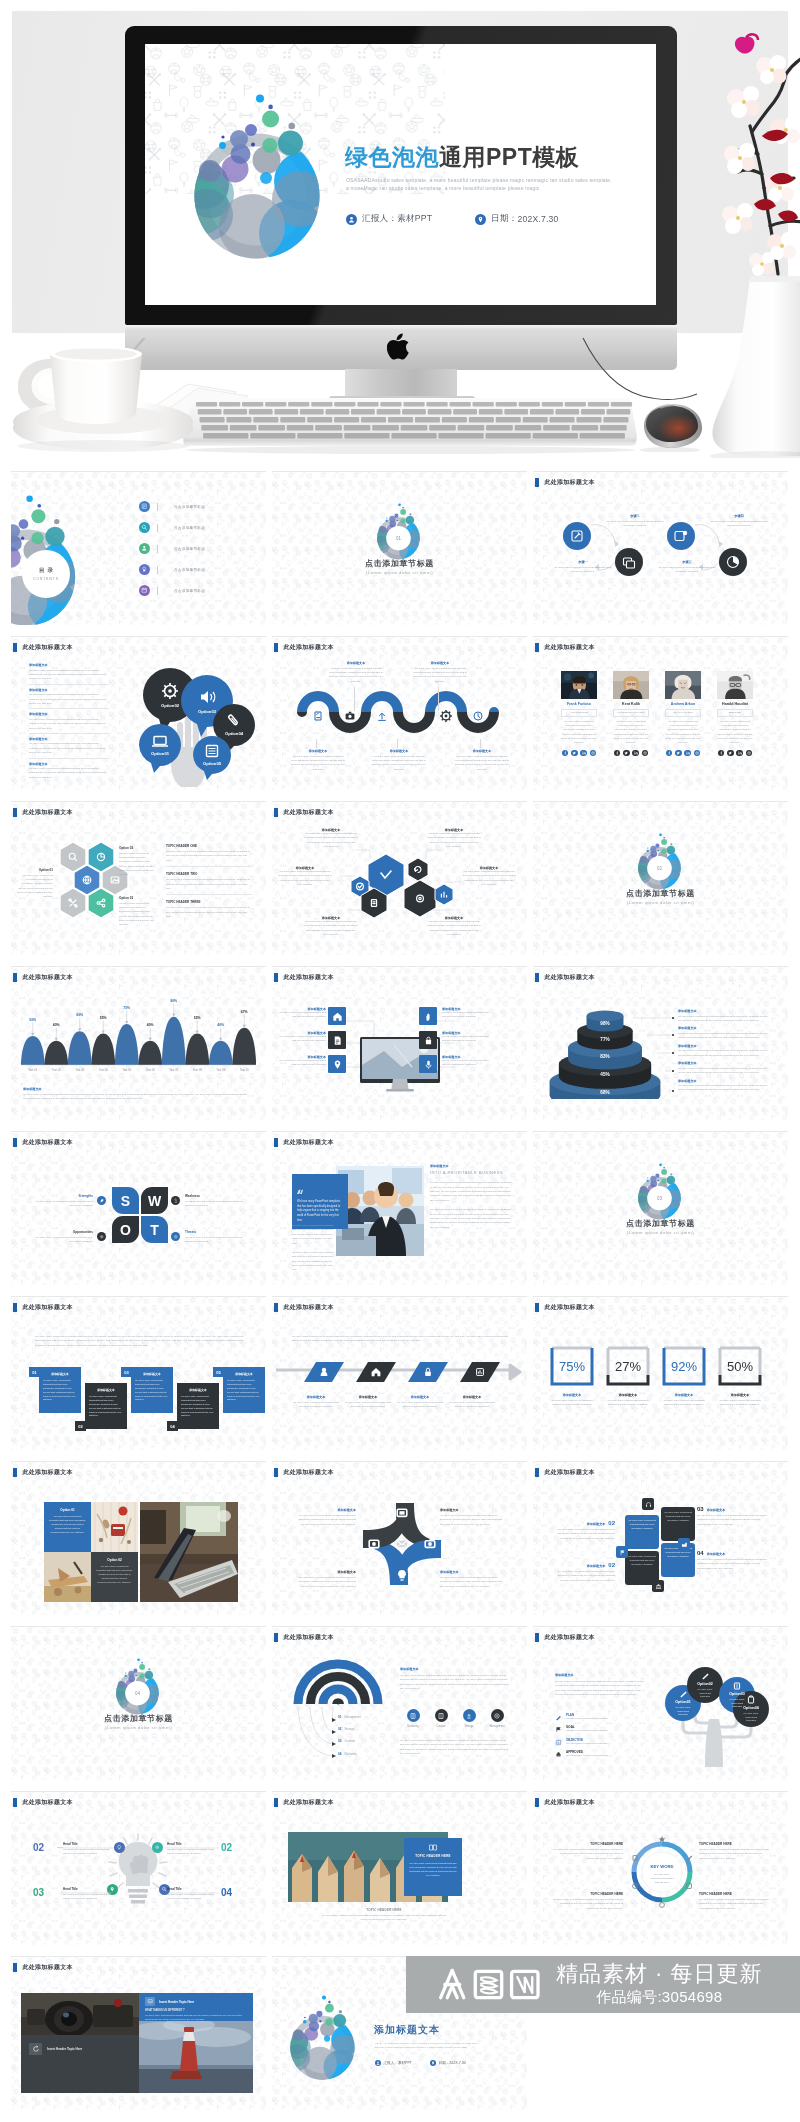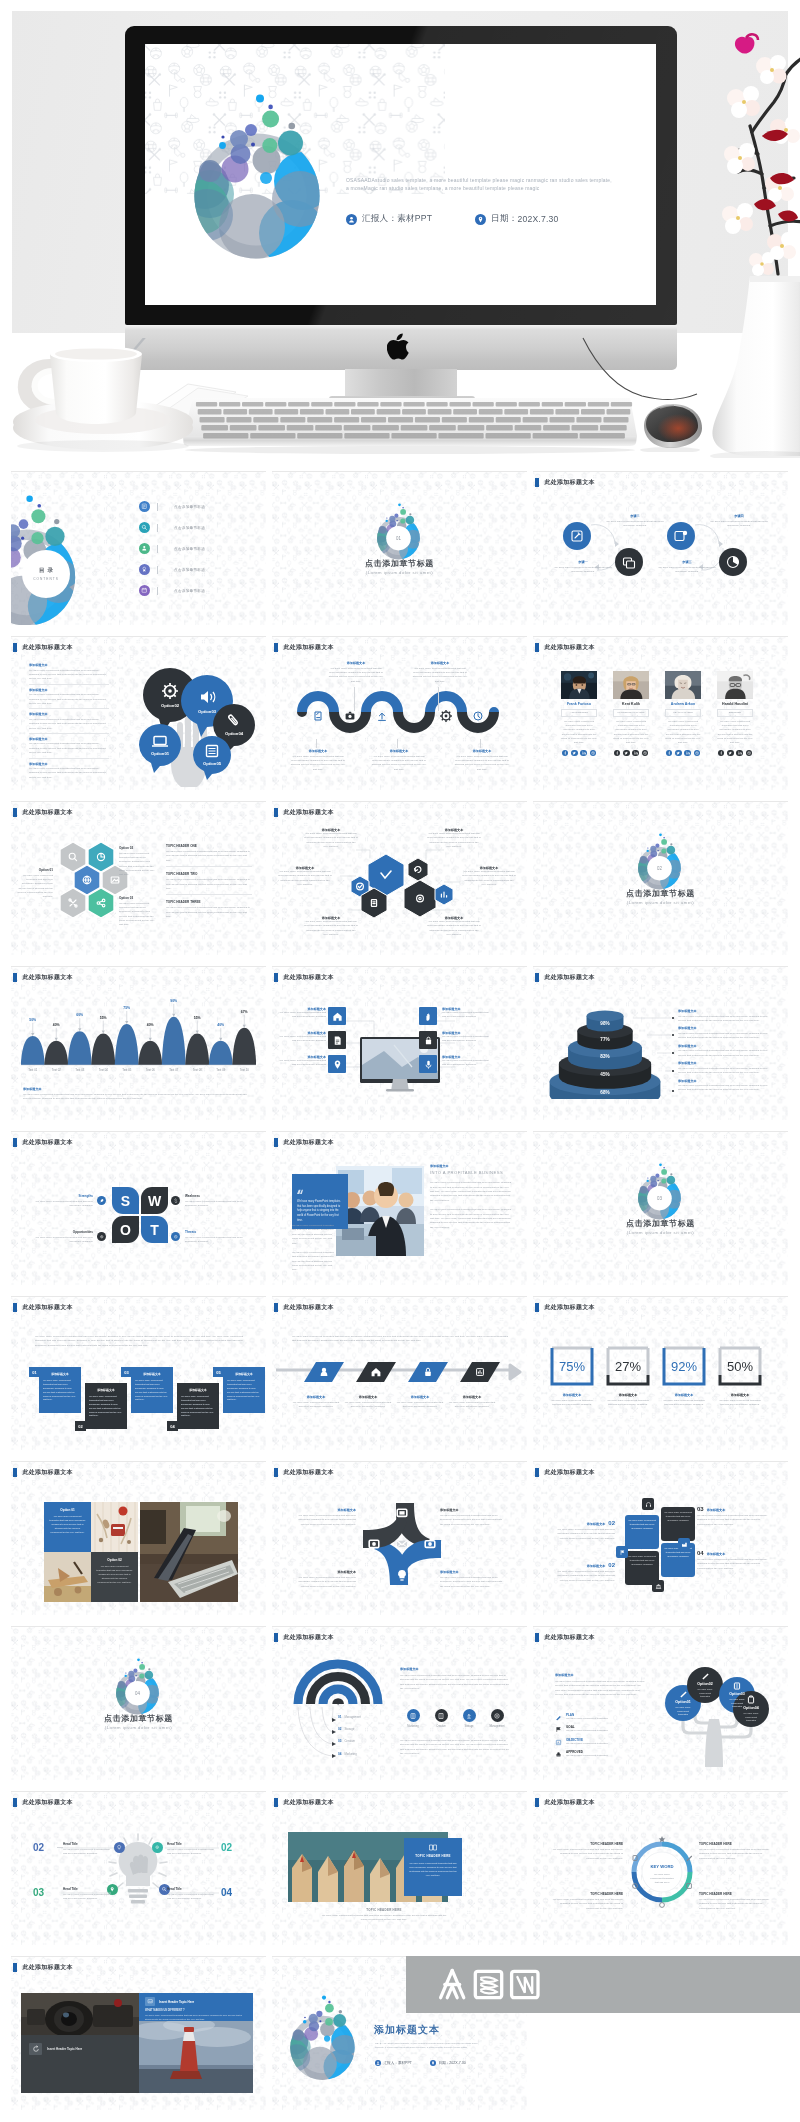--- a/index.html
+++ b/index.html
@@ -247,20 +247,23 @@
           <circle cx="270.6" cy="119" r="8.5" fill="#55c195" opacity=".92"></circle>
           <circle cx="291.8" cy="126" r="3.3" fill="#8b94a0" opacity=".92"></circle>
           <circle cx="260" cy="98.4" r="4" fill="#16a7f0"></circle>
           <circle cx="270.6" cy="106.9" r="2.3" fill="#4a5bbd"></circle>
           <circle cx="223" cy="137" r="1.6" fill="#3a4ab0"></circle>
           <circle cx="222.5" cy="145.5" r="3.4" fill="#16a7f0"></circle>
           <circle cx="253" cy="144.5" r="2" fill="#3a4ab0"></circle>
           <circle cx="266" cy="178" r="6" fill="#16a7f0" opacity=".88"></circle>
         </g>
       </svg>
+      <div class="s-title">
+        <span class="grn">绿色泡泡</span><span>通用PPT模板</span>
+      </div>
       <div class="s-sub">OSASAADAstudio sales template, a more beautiful template please magic ranmagic ran studio sales template, a moseMagic ran studio sales templane, a more beautiful template please magic</div>
       <div class="s-meta">
         <div class="chip">
           <span class="cir">
               <svg viewBox="0 0 16 16">
                 <circle cx="8" cy="5" r="3" fill="#fff"></circle>
                 <path d="M2.5 15c0-3.3 2.4-5.5 5.5-5.5s5.5 2.2 5.5 5.5z" fill="#fff"></path>
               </svg>
             </span>
           <span class="lbl">汇报人：</span>
@@ -2645,14 +2648,18 @@
         </g>
         <g fill="none" stroke="#fff" stroke-width="4" stroke-linejoin="round">
           <rect x="94" y="4" width="32" height="32" rx="3"></rect>
         </g>
         <g fill="none" stroke="#fff" stroke-width="2.8" stroke-linecap="round">
           <path d="M101 11 L110 30 L110 11 L119 30"></path>
           <path d="M119 30 L119 11"></path>
         </g>
       </svg>
     </div>
+    <div class="wm-txt">
+      <div class="wm-l1">精品素材 · 每日更新</div>
+      <div class="wm-l2">作品编号:3054698</div>
+    </div>
   </div>
 </div>
 
 </body></html>

